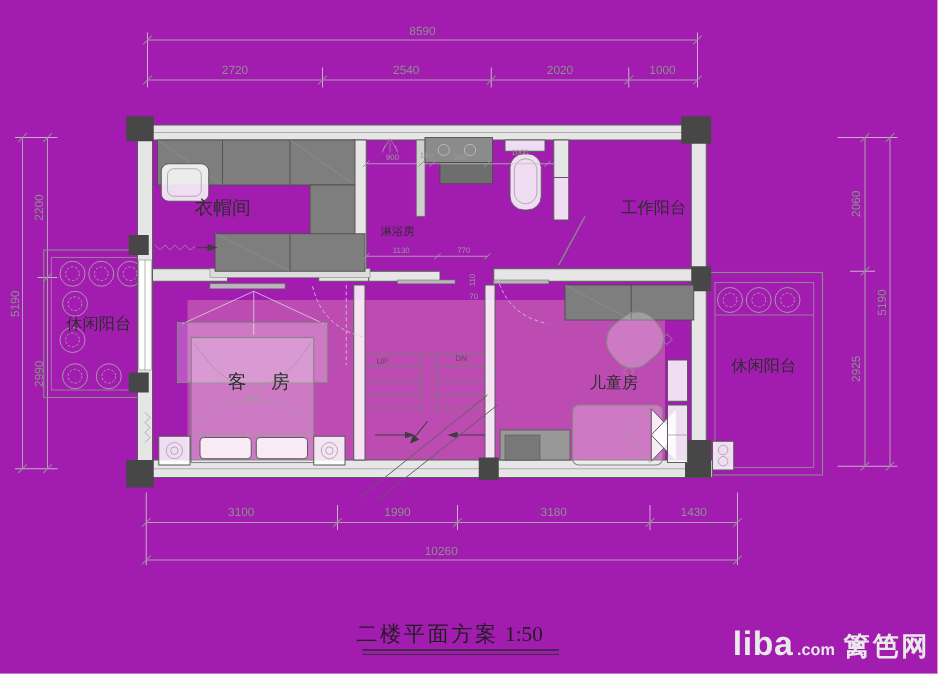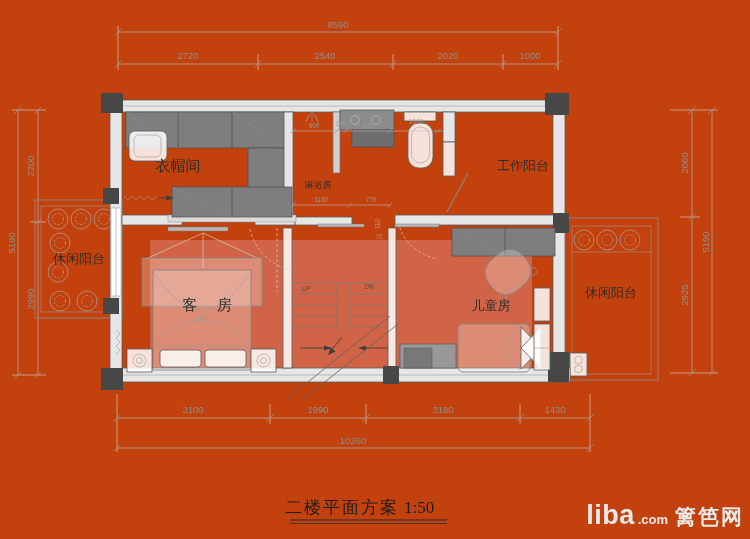--- a/index.html
+++ b/index.html
@@ -1,16 +1,16 @@
 <!DOCTYPE html>
 <html><head>
 <meta charset="utf-8">
 <style>
   html,body{margin:0;padding:0;background:#fff;}
-  .canvas{position:relative;width:750px;height:539px;background:#c2410c;overflow:hidden;
+  .canvas{position:relative;width:750px;height:539px;background:#a21caf;overflow:hidden;
           font-family:"Liberation Sans",sans-serif;}
   .canvas svg{position:absolute;left:0;top:0;}
 
   
   .dim line{stroke:#b3b3b3;stroke-width:0.7;}
   .dim .tick{stroke:#8f8f8f;stroke-width:0.9;}
   .dim .ext{stroke:#dcdcdc;stroke-width:0.6;}
   .dim text{fill:#8f8f8f;font-size:9.5px;text-anchor:middle;font-family:"Liberation Sans",sans-serif;}
   .idim text{fill:#9a9a9a;font-size:6.3px;text-anchor:middle;}
   .idim line{stroke:#bdbdbd;stroke-width:0.6;}

